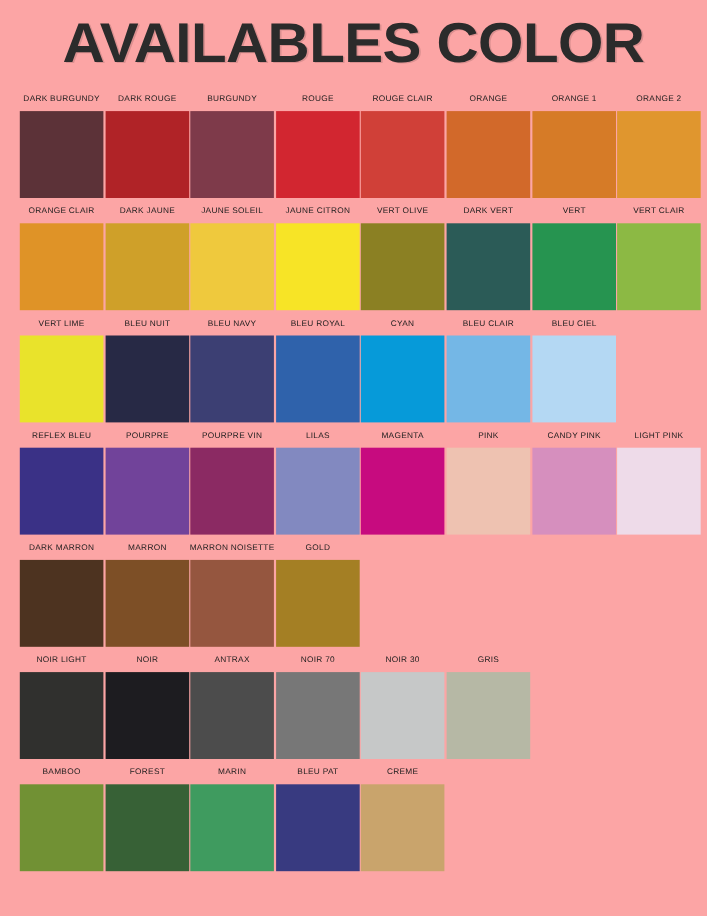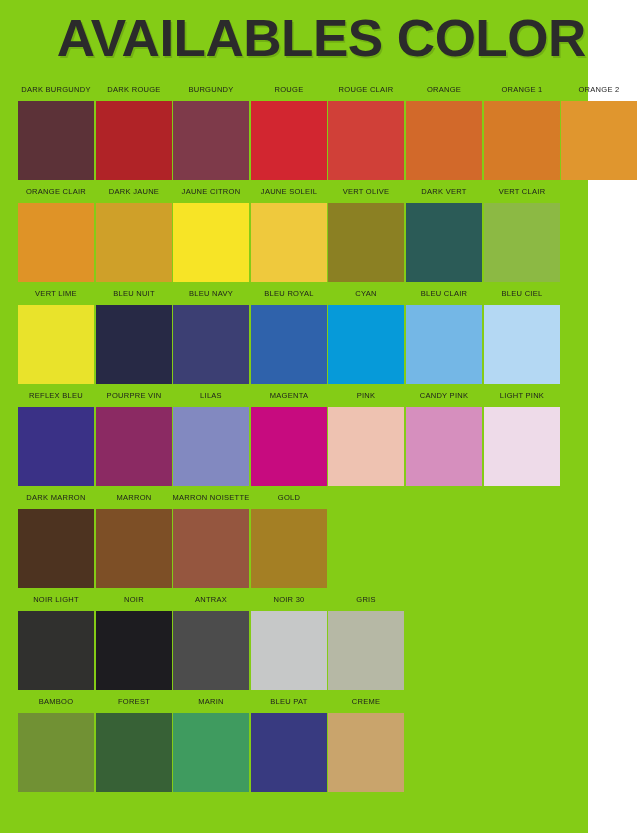--- a/index.html
+++ b/index.html
@@ -9,23 +9,23 @@
   }
   body {
     width: 643px;
     height: 833px;
     font-family: "Liberation Sans", sans-serif;
     -webkit-font-smoothing: antialiased;
     overflow: hidden;
   }
   #page {
     position: relative;
-    width: 588px;
+    width: 643px;
     height: 833px;
-    background: #84cc16;
+    background: #fca5a5;
   }
 
   
   #title-bar {
     position: absolute;
     left: 0;
     top: 0;
     width: 643px;
     height: 78px;
     display: flex;
@@ -136,36 +136,40 @@
       <div class="color-row">
         <div class="color-cell">
           <div class="swatch-label">ORANGE CLAIR</div>
           <div class="swatch" style="background-color: rgb(223, 147, 39);"></div>
         </div>
         <div class="color-cell">
           <div class="swatch-label">DARK JAUNE</div>
           <div class="swatch" style="background-color: rgb(207, 160, 41);"></div>
         </div>
         <div class="color-cell">
+          <div class="swatch-label">JAUNE SOLEIL</div>
+          <div class="swatch" style="background-color: rgb(239, 201, 61);"></div>
+        </div>
+        <div class="color-cell">
           <div class="swatch-label">JAUNE CITRON</div>
           <div class="swatch" style="background-color: rgb(247, 228, 38);"></div>
         </div>
         <div class="color-cell">
-          <div class="swatch-label">JAUNE SOLEIL</div>
-          <div class="swatch" style="background-color: rgb(239, 201, 61);"></div>
-        </div>
-        <div class="color-cell">
           <div class="swatch-label">VERT OLIVE</div>
           <div class="swatch" style="background-color: rgb(139, 128, 35);"></div>
         </div>
         <div class="color-cell">
           <div class="swatch-label">DARK VERT</div>
           <div class="swatch" style="background-color: rgb(43, 91, 87);"></div>
         </div>
         <div class="color-cell">
+          <div class="swatch-label">VERT</div>
+          <div class="swatch" style="background-color: rgb(38, 148, 80);"></div>
+        </div>
+        <div class="color-cell">
           <div class="swatch-label">VERT CLAIR</div>
           <div class="swatch" style="background-color: rgb(140, 185, 68);"></div>
         </div>
       </div>
       <div class="color-row">
         <div class="color-cell">
           <div class="swatch-label">VERT  LIME</div>
           <div class="swatch" style="background-color: rgb(233, 227, 43);"></div>
         </div>
         <div class="color-cell">
@@ -192,20 +196,24 @@
           <div class="swatch-label">BLEU CIEL</div>
           <div class="swatch" style="background-color: rgb(180, 216, 243);"></div>
         </div>
       </div>
       <div class="color-row">
         <div class="color-cell">
           <div class="swatch-label">REFLEX BLEU</div>
           <div class="swatch" style="background-color: rgb(58, 49, 134);"></div>
         </div>
         <div class="color-cell">
+          <div class="swatch-label">POURPRE</div>
+          <div class="swatch" style="background-color: rgb(113, 67, 154);"></div>
+        </div>
+        <div class="color-cell">
           <div class="swatch-label">POURPRE VIN</div>
           <div class="swatch" style="background-color: rgb(139, 42, 99);"></div>
         </div>
         <div class="color-cell">
           <div class="swatch-label">LILAS</div>
           <div class="swatch" style="background-color: rgb(130, 137, 192);"></div>
         </div>
         <div class="color-cell">
           <div class="swatch-label">MAGENTA</div>
           <div class="swatch" style="background-color: rgb(199, 11, 127);"></div>
@@ -248,20 +256,24 @@
         </div>
         <div class="color-cell">
           <div class="swatch-label">NOIR</div>
           <div class="swatch" style="background-color: rgb(29, 28, 32);"></div>
         </div>
         <div class="color-cell">
           <div class="swatch-label">ANTRAX</div>
           <div class="swatch" style="background-color: rgb(76, 76, 76);"></div>
         </div>
         <div class="color-cell">
+          <div class="swatch-label">NOIR 70</div>
+          <div class="swatch" style="background-color: rgb(119, 119, 119);"></div>
+        </div>
+        <div class="color-cell">
           <div class="swatch-label">NOIR 30</div>
           <div class="swatch" style="background-color: rgb(198, 200, 200);"></div>
         </div>
         <div class="color-cell">
           <div class="swatch-label">GRIS</div>
           <div class="swatch" style="background-color: rgb(182, 184, 165);"></div>
         </div>
       </div>
       <div class="color-row">
         <div class="color-cell">

